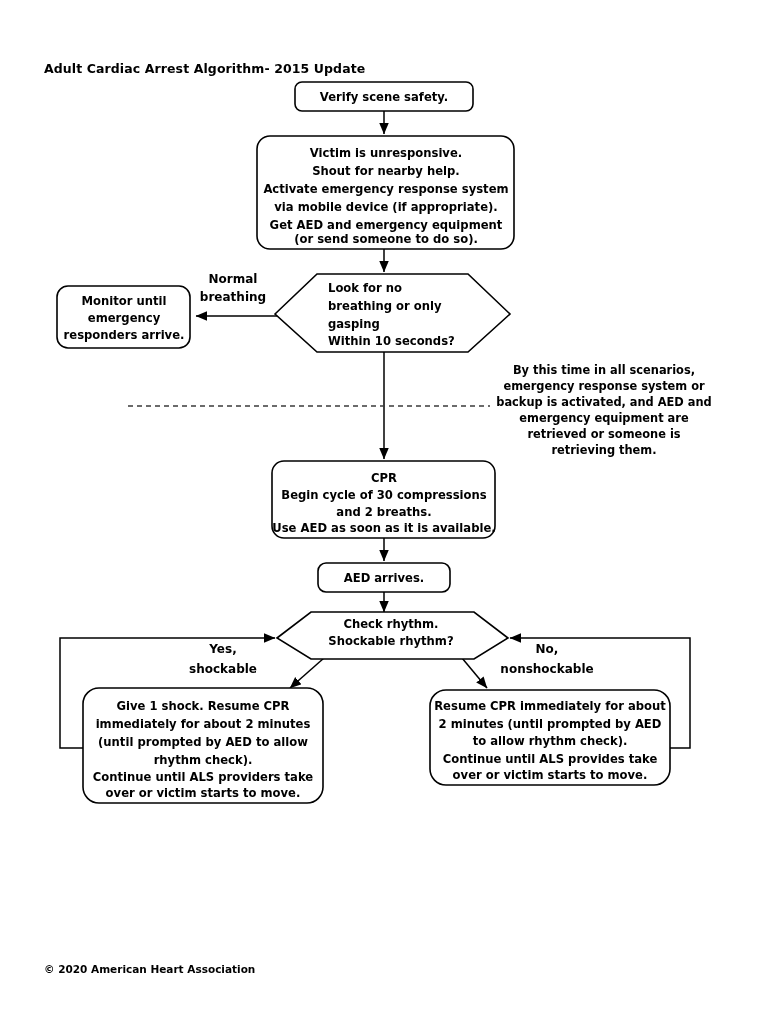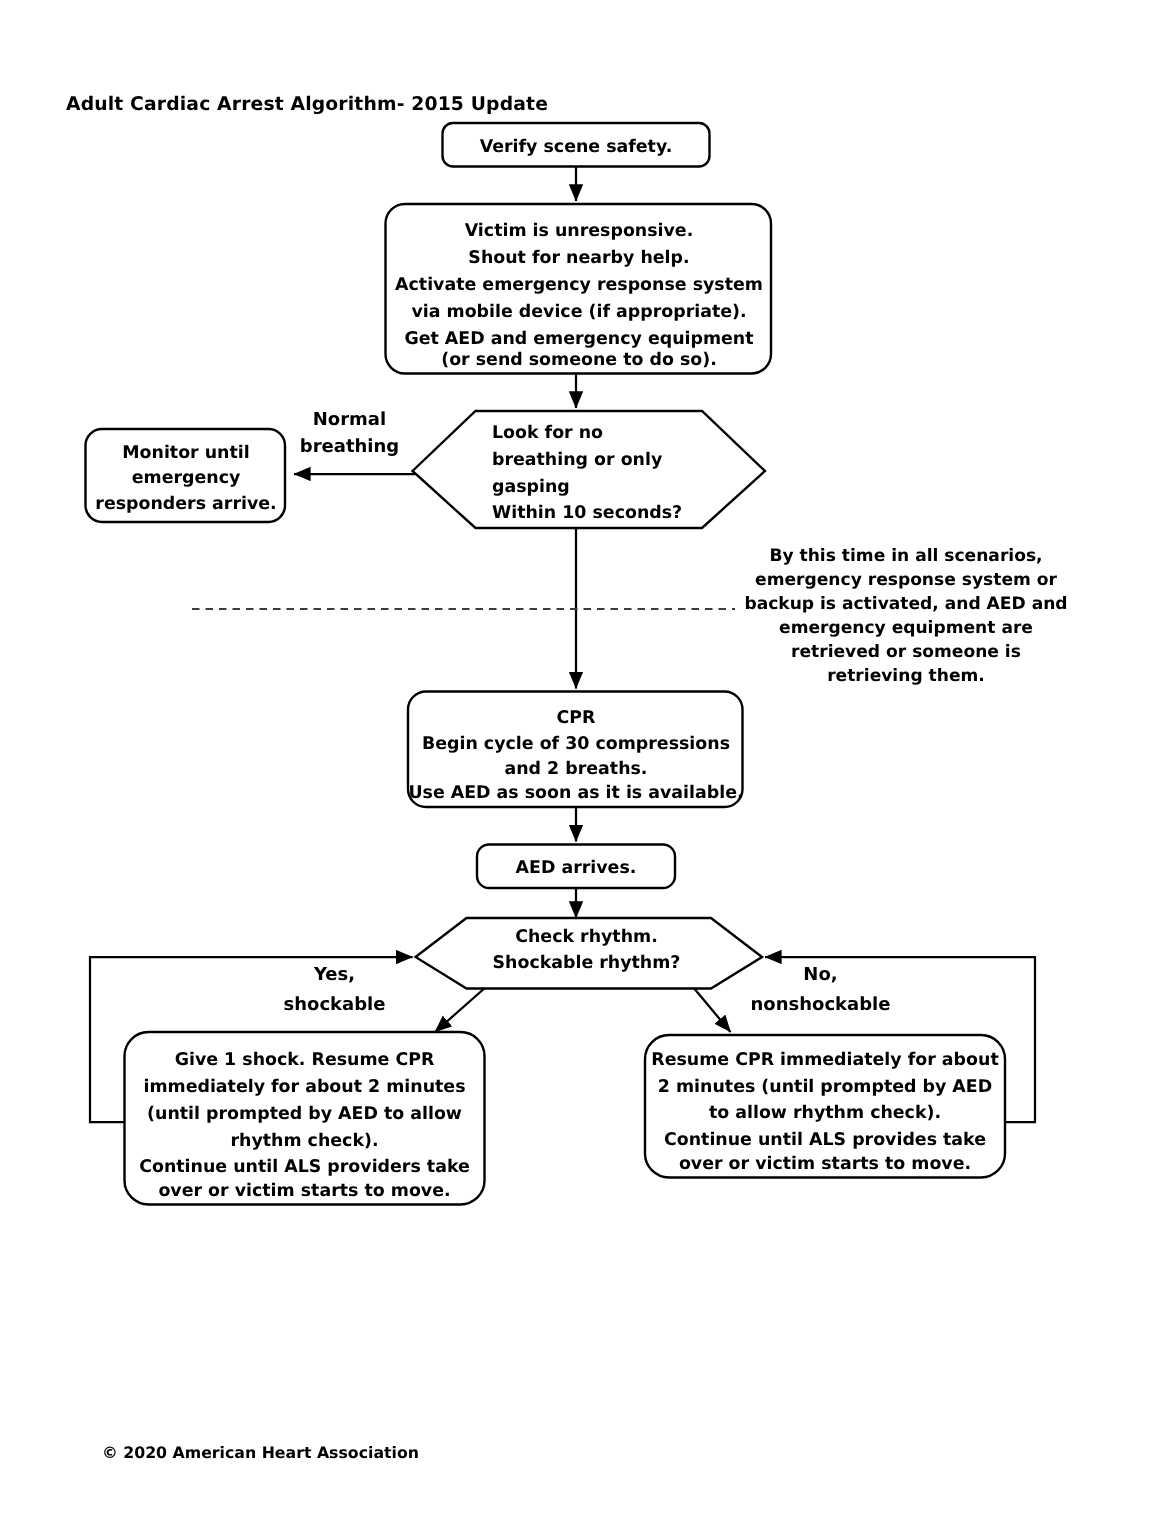--- a/index.html
+++ b/index.html
@@ -31,21 +31,20 @@
     letter-spacing: 0.1px;
     white-space: nowrap;
   }
   .footer-note {
     position: absolute;
     left: 44px;
     top: 963px;
     font-size: 10.5px;
     font-weight: bold;
     white-space: nowrap;
-    margin-left: 24px;
   }
   svg text {
     font-family: "DejaVu Sans", "Liberation Sans", sans-serif;
     fill: #000000;
   }
   .node-text {
     font-size: 11.6px;
     font-weight: bold;
   }
   .node-text-hdr {

